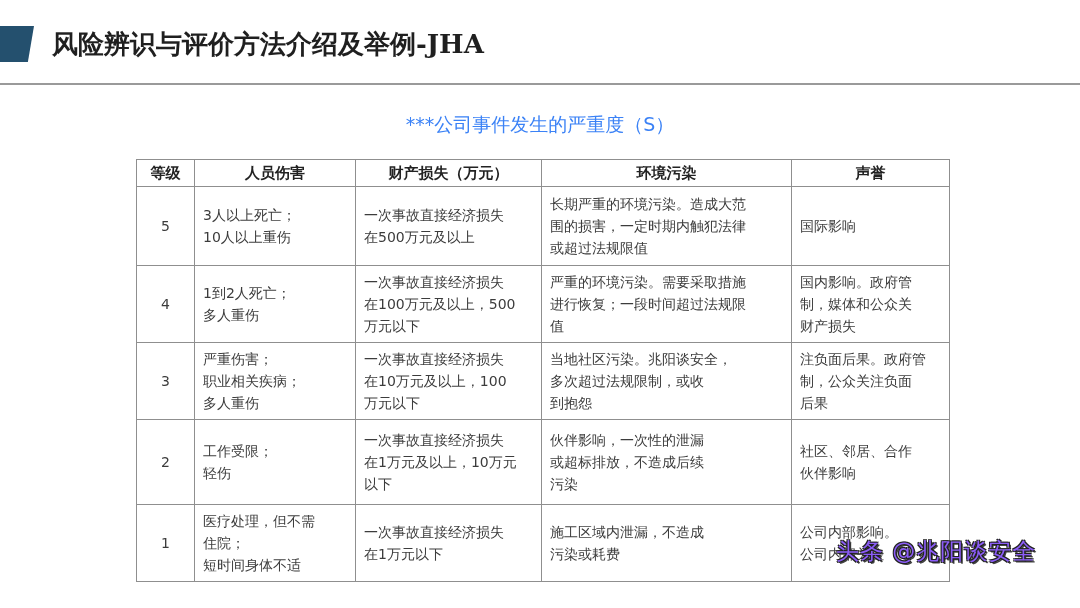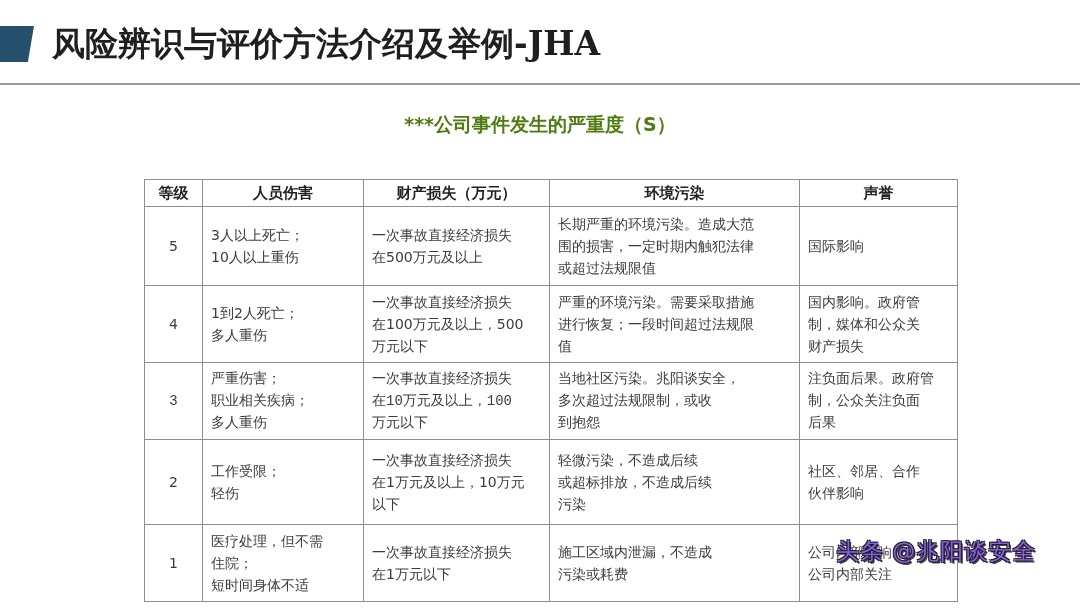--- a/index.html
+++ b/index.html
@@ -22,21 +22,21 @@
       width: 34px;
       height: 36px;
       background: #24506e;
       clip-path: polygon(0 0, 100% 0, 82% 100%, 0 100%);
     }
     .slide-title {
       position: absolute;
       left: 52px;
       top: 22px;
       font-family: "DejaVu Serif", "Liberation Serif", serif;
-      font-size: 33px;
+      font-size: 26px;
       font-weight: bold;
       color: #1f1f1f;
       letter-spacing: 0px;
       line-height: 44px;
       white-space: nowrap;
     }
     .title-rule {
       position: absolute;
       left: 0;
       top: 83px;
@@ -44,35 +44,34 @@
       height: 2px;
       background: #9a9a9a;
     }
     .subtitle {
       position: absolute;
       left: 0;
       width: 1080px;
       top: 110px;
       text-align: center;
       font-size: 19px;
-      font-weight: bold;
-      color: #4d7c0f;
+      font-weight: normal;
+      color: #3b82f6;
       line-height: 28px;
       white-space: nowrap;
     }
     table.severity {
       position: absolute;
-      left: 144px;
+      left: 136px;
       top: 159px;
       width: 813px;
       border-collapse: collapse;
       table-layout: fixed;
       font-size: 14px;
       color: #3c3c3c;
-      margin-top: 20px;
     }
     table.severity th,
     table.severity td {
       border: 1.5px solid #8f8f8f;
       vertical-align: middle;
     }
     table.severity th {
       height: 26px;
       padding: 0;
       font-size: 15px;
@@ -89,21 +88,21 @@
       text-align: center;
       padding: 0;
     }
     col.c-level { width: 58px; }
     col.c-person { width: 161px; }
     col.c-property { width: 186px; }
     col.c-env { width: 250px; }
     col.c-rep { width: 158px; }
     tr.r5 td { height: 74px; }
     tr.r4 td { height: 72px; }
-    tr.r3 td { height: 72px; font-family: Liberation Mono, monospace; }
+    tr.r3 td { height: 72px; }
     tr.r2 td { height: 80px; }
     tr.r1 td { height: 72px; }
     .cell-line { display: block; }
     .watermark {
       position: absolute;
       left: 836px;
       top: 536px;
       font-size: 23px;
       color: #8b5cf6;
       text-shadow:
@@ -214,21 +213,21 @@
       <td>
         <span class="cell-line">工作受限；</span>
         <span class="cell-line">轻伤</span>
       </td>
       <td>
         <span class="cell-line">一次事故直接经济损失</span>
         <span class="cell-line">在1万元及以上，10万元</span>
         <span class="cell-line">以下</span>
       </td>
       <td>
-        <span class="cell-line">轻微污染，不造成后续</span>
+        <span class="cell-line">伙伴影响，一次性的泄漏</span>
         <span class="cell-line">或超标排放，不造成后续</span>
         <span class="cell-line">污染</span>
       </td>
       <td>
         <span class="cell-line">社区、邻居、合作</span>
         <span class="cell-line">伙伴影响</span>
       </td>
     </tr>
 
     <tr class="r1">

